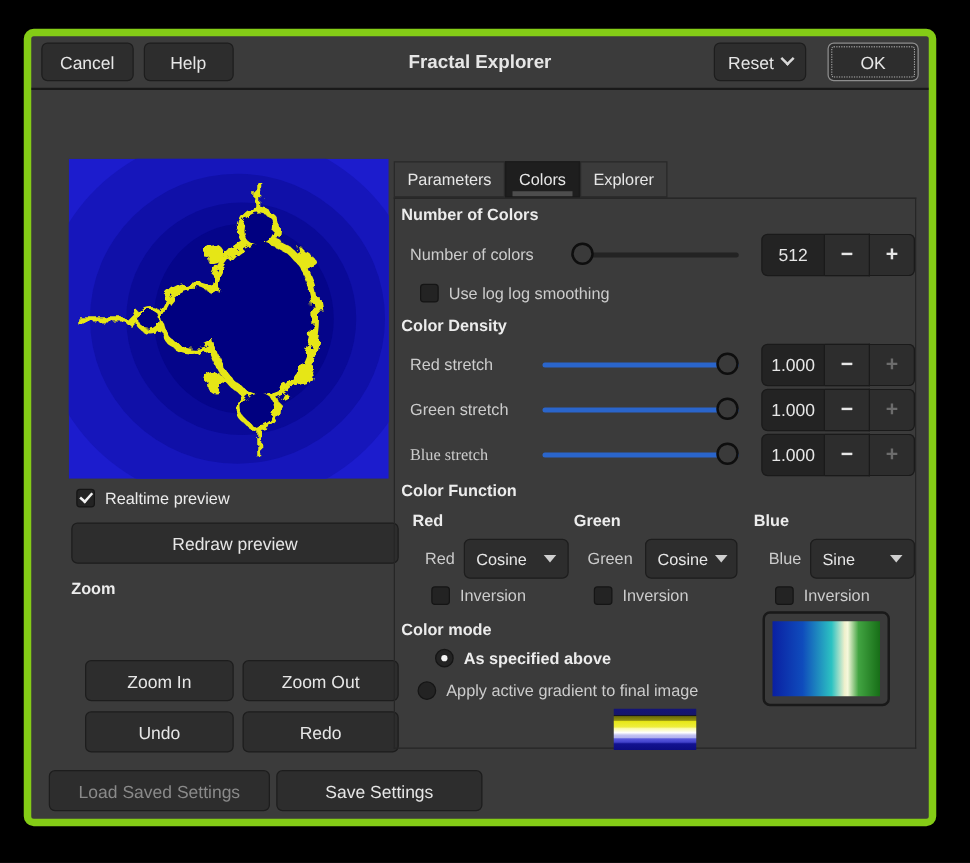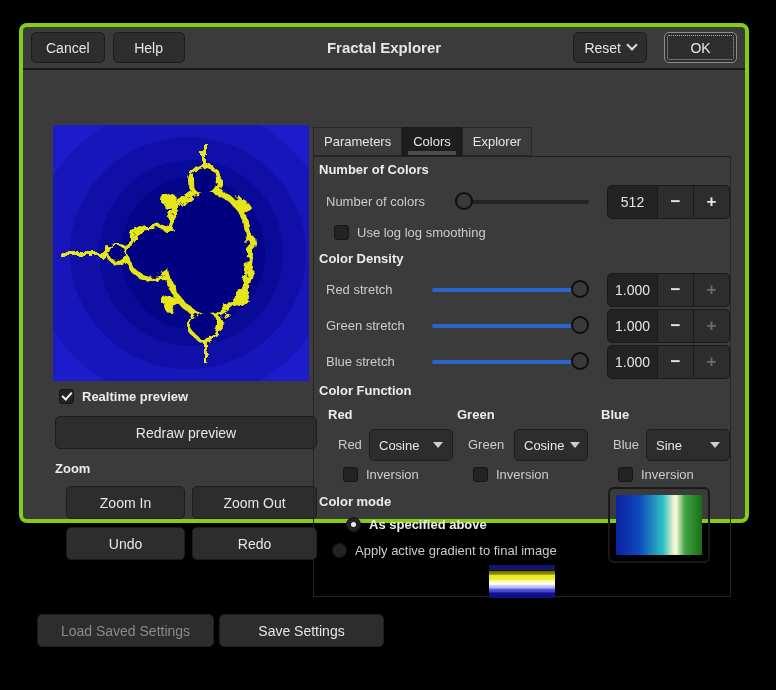--- a/index.html
+++ b/index.html
@@ -1,19 +1,19 @@
 <!DOCTYPE html>
 <html style="--dialog-bg: #3b3b3b; --button-bg: #2d2d2d; --button-border: #1d1d1d; --field-bg: #232323; --active-tab-bg: #1e1e1e; --accent-blue: #2a65cb; --text: #e6e6e6; --text-dim: #cccccc; --text-disabled: #8a8a8a; --heading: #ececec;"><head>
 <meta charset="utf-8">
 <style>
   html,body{margin:0;padding:0;background:#000;}
   *{box-sizing:border-box;font-family:"Liberation Sans",sans-serif;}
   .screen{position:relative;width:776px;height:690px;background:#000;overflow:hidden;}
-  .dialog{position:absolute;left:19px;top:23px;width:730px;height:500px;
-          background:var(--dialog-bg);border:4px solid #84cc16;border-radius:8px;}
+  .dialog{position:absolute;left:19px;top:23px;width:730px;height:638px;
+          background:var(--dialog-bg);border:6px solid #84cc16;border-radius:8px;}
   
   .titlebar{position:absolute;left:0;top:0;right:0;height:43px;display:flex;align-items:center;
             padding:0 8px;border-bottom:2px solid #191919;border-radius:8px 8px 0 0;}
   .btn{display:flex;align-items:center;justify-content:center;height:31px;
        background:var(--button-bg);border:1px solid var(--button-border);border-radius:5px;
        color:var(--text);font-size:14px;cursor:default;}
   .tb-btn{min-width:72px;padding:0 14px;margin-right:8px;}
   .title{position:absolute;left:0;right:0;text-align:center;font-size:15px;font-weight:bold;
          color:var(--text);pointer-events:none;}
   .tb-right{margin-left:auto;display:flex;gap:17px;}
@@ -50,24 +50,24 @@
   .spin .sbtn.disabled{color:#6c6c6c;}
   .dropdown{position:absolute;top:1px;height:32px;background:var(--button-bg);
             border:1px solid var(--button-border);border-radius:5px;display:flex;align-items:center;
             justify-content:space-between;padding:0 9px;color:var(--text);font-size:13px;}
   .tri-down{width:0;height:0;border-left:5px solid transparent;border-right:5px solid transparent;
             border-top:6px solid #cfcfcf;margin-left:6px;}
   
   .preview-box{position:absolute;left:30px;top:98px;width:256px;height:256px;}
   .check-row{position:absolute;display:flex;align-items:center;gap:8px;}
   .realtime-row{left:36px;top:362px;}
-  .realtime-row .label{font-weight:bold;color:var(--heading);}
+  .realtime-row .label{font-weight:normal;color:var(--heading);}
   .redraw-btn{position:absolute;left:32px;top:389px;width:262px;height:33px;}
   .zoom-heading{position:absolute;left:32px;top:434px;}
-  .zoom-btn{position:absolute;height:33px;}
+  .zoom-btn{position:absolute;height:33px;margin-top:40px;}
   
   .tabs{position:absolute;left:290px;top:100px;height:29px;display:flex;}
   .tab{height:29px;padding:0 10px;display:flex;align-items:center;font-size:13px;
        color:var(--text);background:var(--dialog-bg);border:1px solid #292929;position:relative;}
   .tab.active{background:var(--active-tab-bg);border-color:#1a1a1a;}
   .tab.active::after{content:"";position:absolute;left:5px;right:5px;bottom:0;height:4px;background:#4d4d4d;}
   .panel{position:absolute;left:290px;top:129px;width:418px;height:441px;
          border:1px solid #262626;border-top:1px solid #222;padding-left:24px;}
   .panel .heading{position:absolute;left:5px;}
   .prow{position:absolute;left:0;right:0;height:34px;}
@@ -204,21 +204,21 @@
           <div class="thumb"></div>
         </div>
         <div class="spin">
           <div class="val">1.000</div>
           <div class="sbtn">−</div>
           <div class="sbtn disabled">+</div>
         </div>
       </div>
 
       <div class="prow" style="top:188px;">
-        <span class="label" style="left:12px;">Blue stretch</span>
+        <span class="label" style="left:12px;font-family:Liberation Serif, serif;">Blue stretch</span>
         <div class="slider full" style="left:118px;width:157px;">
           <div class="track"></div>
           <div class="thumb"></div>
         </div>
         <div class="spin">
           <div class="val">1.000</div>
           <div class="sbtn">−</div>
           <div class="sbtn disabled">+</div>
         </div>
       </div>

